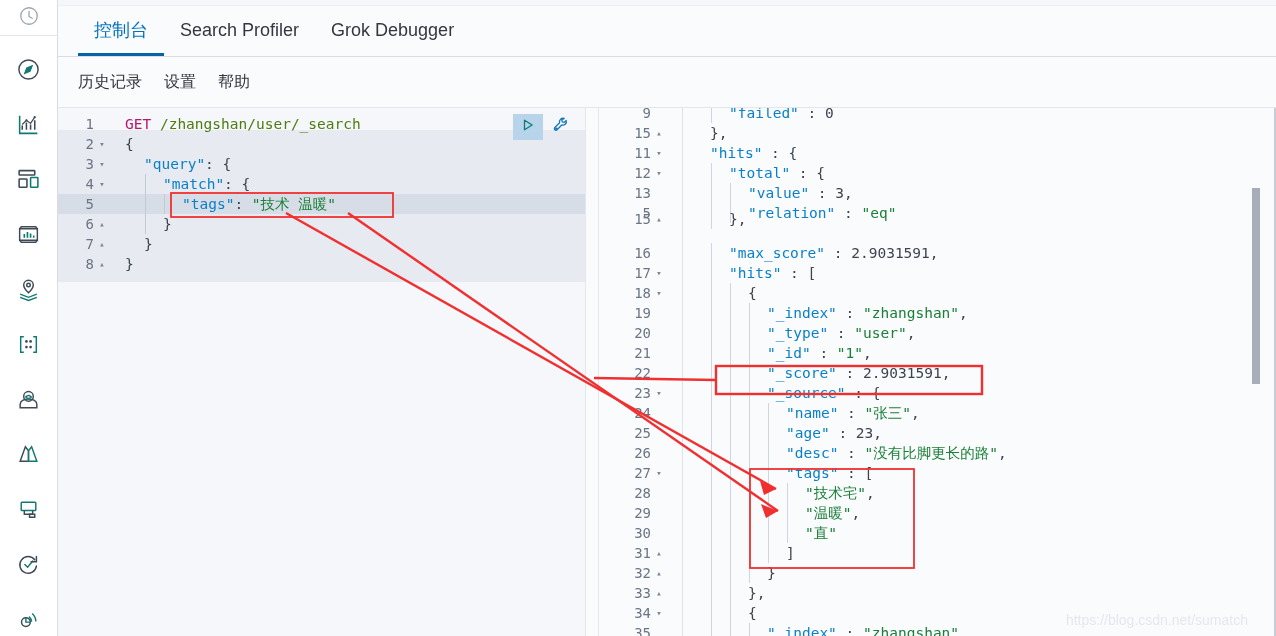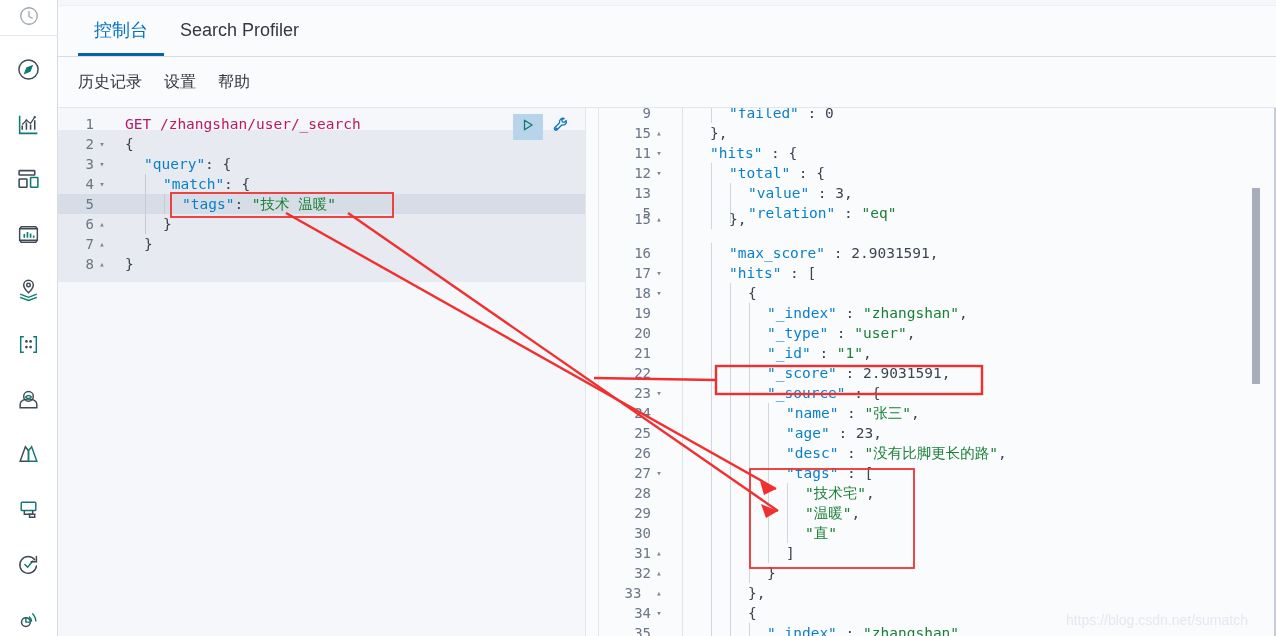--- a/index.html
+++ b/index.html
@@ -139,21 +139,21 @@
     font-family: "DejaVu Sans Mono", "Liberation Mono", monospace;
   }
   .fold {
     position: absolute; width: 12px; text-align: center;
     color: #7a8596; font-size: 9px; line-height: 20px;
   }
   .code { position: absolute; white-space: pre; }
 
   
   .k-method { color: #b6186b; }
-  .k-url    { color: #be185d; }
+  .k-url    { color: #4d7c0f; }
   .k-key    { color: #0a7fc9; }
   .k-str    { color: #1a7f37; }
   .k-num    { color: #3d4450; }
   .k-punct  { color: #3d4450; }
 
   
   .iguide {
     position: absolute; top: 0; width: 1px; height: 20px;
     background: #c3cad4;
   }
@@ -345,20 +345,23 @@
   </div>
 
   <div class="topstrip"></div>
 
   <div class="tabbar">
     <div class="tab active">
       <span>控制台</span>
     </div>
     <div class="tab">
       <span>Search Profiler</span>
+    </div>
+    <div class="tab">
+      <span>Grok Debugger</span>
     </div>
   </div>
 
   <div class="submenu">
     <div class="submenu-item">历史记录</div>
     <div class="submenu-item">设置</div>
     <div class="submenu-item">帮助</div>
   </div>
 
   <div class="console">
@@ -417,21 +420,21 @@
           <div class="row" style="top:275px;position:absolute;left:0;right:0;"><span class="ln" style="left:16px;">23</span><span class="fold" style="left:54px;">▾</span><span class="iguide" style="left:112px;"></span><span class="iguide" style="left:131px;"></span><span class="iguide" style="left:150px;"></span><span class="code" style="left:168px;"><span class="k-key">"_source"</span><span class="k-punct"> : {</span></span></div>
           <div class="row" style="top:295px;position:absolute;left:0;right:0;"><span class="ln" style="left:16px;">24</span><span class="iguide" style="left:112px;"></span><span class="iguide" style="left:131px;"></span><span class="iguide" style="left:150px;"></span><span class="iguide" style="left:169px;"></span><span class="code" style="left:187px;"><span class="k-key">"name"</span><span class="k-punct"> : </span><span class="k-str">"张三"</span><span class="k-punct">,</span></span></div>
           <div class="row" style="top:315px;position:absolute;left:0;right:0;"><span class="ln" style="left:16px;">25</span><span class="iguide" style="left:112px;"></span><span class="iguide" style="left:131px;"></span><span class="iguide" style="left:150px;"></span><span class="iguide" style="left:169px;"></span><span class="code" style="left:187px;"><span class="k-key">"age"</span><span class="k-punct"> : </span><span class="k-num">23</span><span class="k-punct">,</span></span></div>
           <div class="row" style="top:335px;position:absolute;left:0;right:0;"><span class="ln" style="left:16px;">26</span><span class="iguide" style="left:112px;"></span><span class="iguide" style="left:131px;"></span><span class="iguide" style="left:150px;"></span><span class="iguide" style="left:169px;"></span><span class="code" style="left:187px;"><span class="k-key">"desc"</span><span class="k-punct"> : </span><span class="k-str">"没有比脚更长的路"</span><span class="k-punct">,</span></span></div>
           <div class="row" style="top:355px;position:absolute;left:0;right:0;"><span class="ln" style="left:16px;">27</span><span class="fold" style="left:54px;">▾</span><span class="iguide" style="left:112px;"></span><span class="iguide" style="left:131px;"></span><span class="iguide" style="left:150px;"></span><span class="iguide" style="left:169px;"></span><span class="code" style="left:187px;"><span class="k-key">"tags"</span><span class="k-punct"> : [</span></span></div>
           <div class="row" style="top:375px;position:absolute;left:0;right:0;"><span class="ln" style="left:16px;">28</span><span class="iguide" style="left:112px;"></span><span class="iguide" style="left:131px;"></span><span class="iguide" style="left:150px;"></span><span class="iguide" style="left:169px;"></span><span class="iguide" style="left:188px;"></span><span class="code" style="left:206px;"><span class="k-str">"技术宅"</span><span class="k-punct">,</span></span></div>
           <div class="row" style="top:395px;position:absolute;left:0;right:0;"><span class="ln" style="left:16px;">29</span><span class="iguide" style="left:112px;"></span><span class="iguide" style="left:131px;"></span><span class="iguide" style="left:150px;"></span><span class="iguide" style="left:169px;"></span><span class="iguide" style="left:188px;"></span><span class="code" style="left:206px;"><span class="k-str">"温暖"</span><span class="k-punct">,</span></span></div>
           <div class="row" style="top:415px;position:absolute;left:0;right:0;"><span class="ln" style="left:16px;">30</span><span class="iguide" style="left:112px;"></span><span class="iguide" style="left:131px;"></span><span class="iguide" style="left:150px;"></span><span class="iguide" style="left:169px;"></span><span class="iguide" style="left:188px;"></span><span class="code" style="left:206px;"><span class="k-str">"直"</span></span></div>
           <div class="row" style="top:435px;position:absolute;left:0;right:0;"><span class="ln" style="left:16px;">31</span><span class="fold" style="left:54px;">▴</span><span class="iguide" style="left:112px;"></span><span class="iguide" style="left:131px;"></span><span class="iguide" style="left:150px;"></span><span class="iguide" style="left:169px;"></span><span class="code" style="left:187px;"><span class="k-punct">]</span></span></div>
           <div class="row" style="top:455px;position:absolute;left:0;right:0;"><span class="ln" style="left:16px;">32</span><span class="fold" style="left:54px;">▴</span><span class="iguide" style="left:112px;"></span><span class="iguide" style="left:131px;"></span><span class="iguide" style="left:150px;"></span><span class="code" style="left:168px;"><span class="k-punct">}</span></span></div>
-          <div class="row" style="top:475px;position:absolute;left:0;right:0;"><span class="ln" style="left:16px;text-align:center;">33</span><span class="fold" style="left:54px;">▴</span><span class="iguide" style="left:112px;"></span><span class="iguide" style="left:131px;"></span><span class="code" style="left:149px;"><span class="k-punct">},</span></span></div>
+          <div class="row" style="top:475px;position:absolute;left:0;right:0;"><span class="ln" style="left:16px;">33</span><span class="fold" style="left:54px;">▴</span><span class="iguide" style="left:112px;"></span><span class="iguide" style="left:131px;"></span><span class="code" style="left:149px;"><span class="k-punct">},</span></span></div>
           <div class="row" style="top:495px;position:absolute;left:0;right:0;"><span class="ln" style="left:16px;">34</span><span class="fold" style="left:54px;">▾</span><span class="iguide" style="left:112px;"></span><span class="iguide" style="left:131px;"></span><span class="code" style="left:149px;"><span class="k-punct">{</span></span></div>
           <div class="row" style="top:515px;position:absolute;left:0;right:0;"><span class="ln" style="left:16px;">35</span><span class="iguide" style="left:112px;"></span><span class="iguide" style="left:131px;"></span><span class="iguide" style="left:150px;"></span><span class="code" style="left:168px;"><span class="k-key">"_index"</span><span class="k-punct"> : </span><span class="k-str">"zhangshan"</span><span class="k-punct">,</span></span></div>
         </div>
       <div class="scrollbar-track"></div>
       <div class="scrollbar-thumb"></div>
       <div class="res-edge"></div>
     </div>
   </div>
 
   <svg class="overlay" width="1276" height="636" viewBox="0 0 1276 636">

